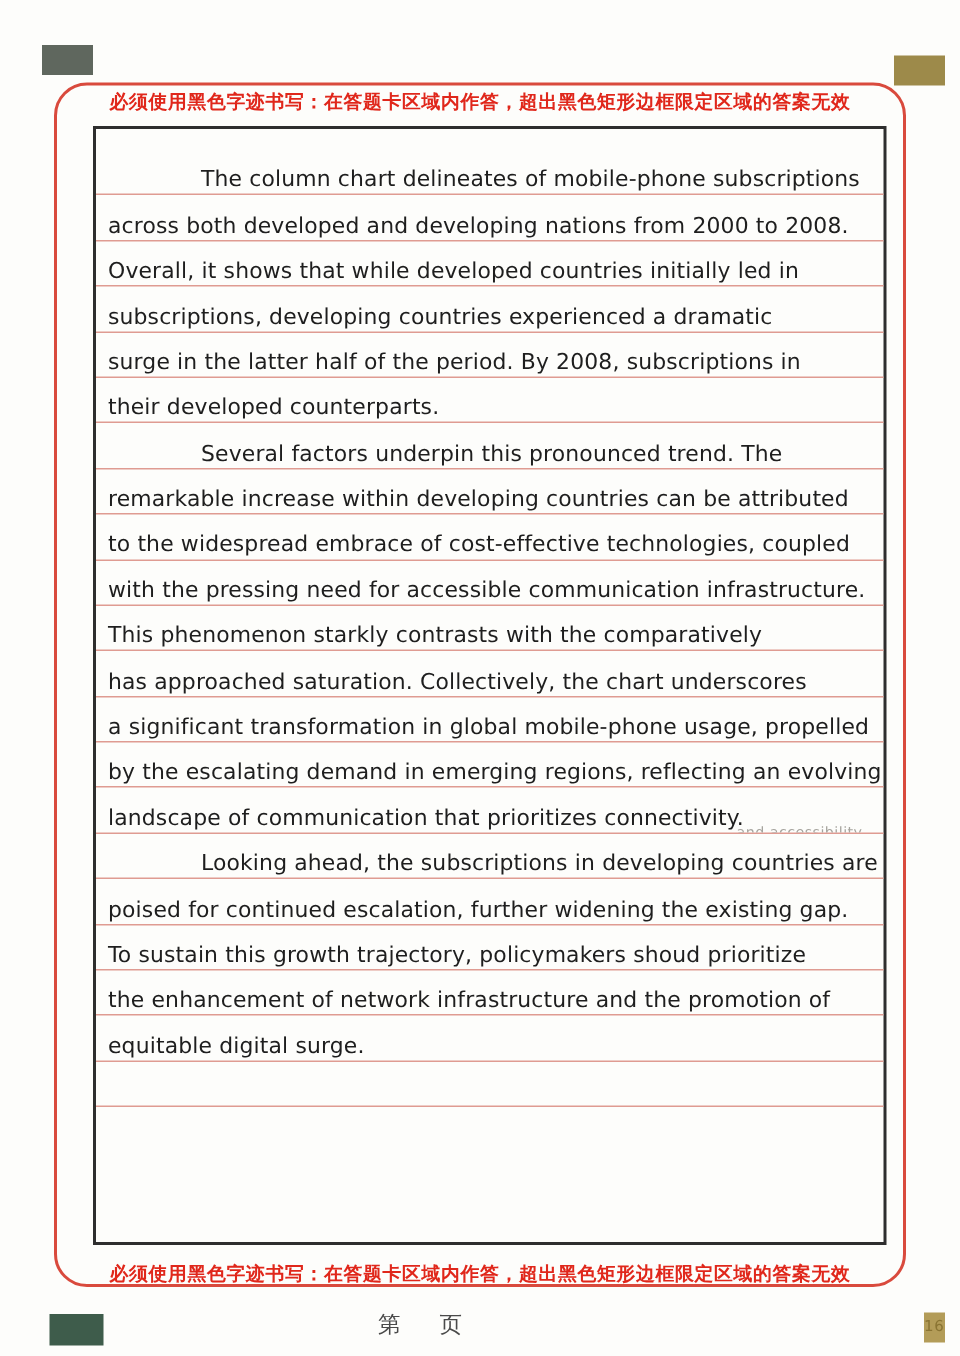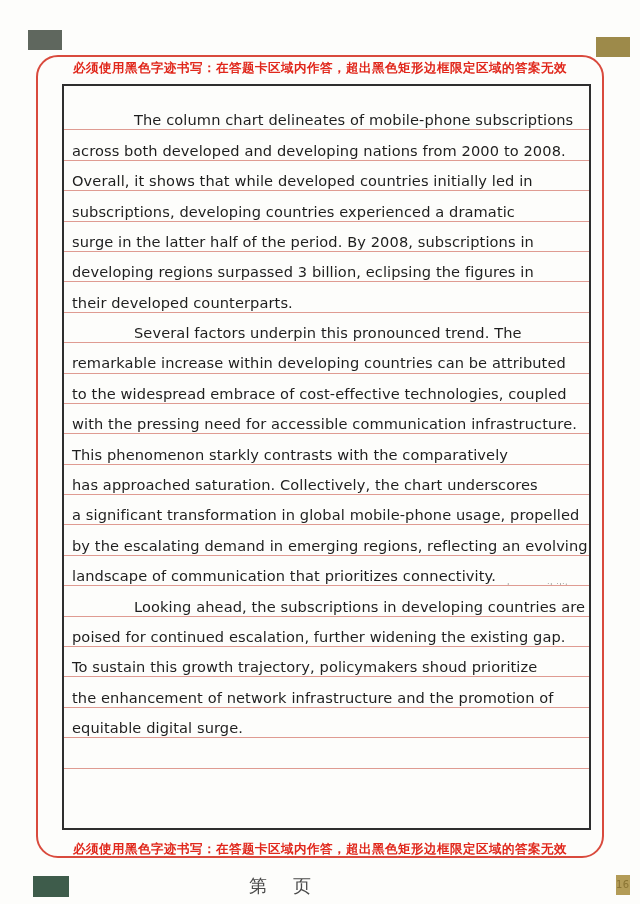--- a/index.html
+++ b/index.html
@@ -89,21 +89,21 @@
     letter-spacing: 0.3px;
     margin-top: 24px;
   }
 
   
   .footer {
     position: absolute;
     left: 0; top: 874px; width: 560px;
     text-align: center;
     color: #4a4a4a;
-    font-size: 18px;
+    font-size: 15px;
   }
   .footer .gap { display: inline-block; width: 26px; }
 </style>
 </head>
 <body>
 
 <div class="page">
 
   <div class="marker tl"></div>
   <div class="marker tr"></div>
@@ -115,21 +115,20 @@
   <div class="notice top">必须使用黑色字迹书写：在答题卡区域内作答，超出黑色矩形边框限定区域的答案无效</div>
 
   <div class="answer-box"></div>
 
   <div class="essay-lines">
       <div class="essay-line indent"><span class="line-text">The column chart delineates of mobile-phone subscriptions</span></div>
       <div class="essay-line"><span class="line-text">across both developed and developing nations from 2000 to 2008.</span></div>
       <div class="essay-line"><span class="line-text">Overall, it shows that while developed countries initially led in</span></div>
       <div class="essay-line"><span class="line-text">subscriptions, developing countries experienced a dramatic</span></div>
       <div class="essay-line"><span class="line-text">surge in the latter half of the period. By 2008, subscriptions in</span></div>
-      <div class="essay-line"><span class="line-text">developing regions surpassed 3 billion, eclipsing the figures in</span></div>
       <div class="essay-line"><span class="line-text">their developed counterparts.</span></div>
       <div class="essay-line indent"><span class="line-text">Several factors underpin this pronounced trend. The</span></div>
       <div class="essay-line"><span class="line-text">remarkable increase within developing countries can be attributed</span></div>
       <div class="essay-line"><span class="line-text">to the widespread embrace of cost-effective technologies, coupled</span></div>
       <div class="essay-line"><span class="line-text">with the pressing need for accessible communication infrastructure.</span></div>
       <div class="essay-line"><span class="line-text">This phenomenon starkly contrasts with the comparatively</span></div>
       <div class="essay-line"><span class="line-text">has approached saturation. Collectively, the chart underscores</span></div>
       <div class="essay-line"><span class="line-text">a significant transformation in global mobile-phone usage, propelled</span></div>
       <div class="essay-line"><span class="line-text">by the escalating demand in emerging regions, reflecting an evolving</span></div>
       <div class="essay-line"><span class="line-text">landscape of communication that prioritizes connectivity.</span><span class="line-note">and accessibility</span></div>

